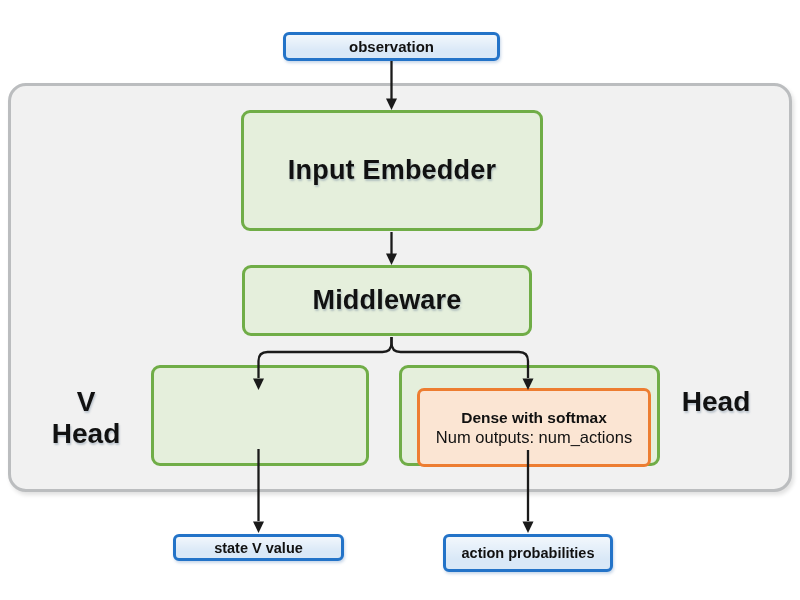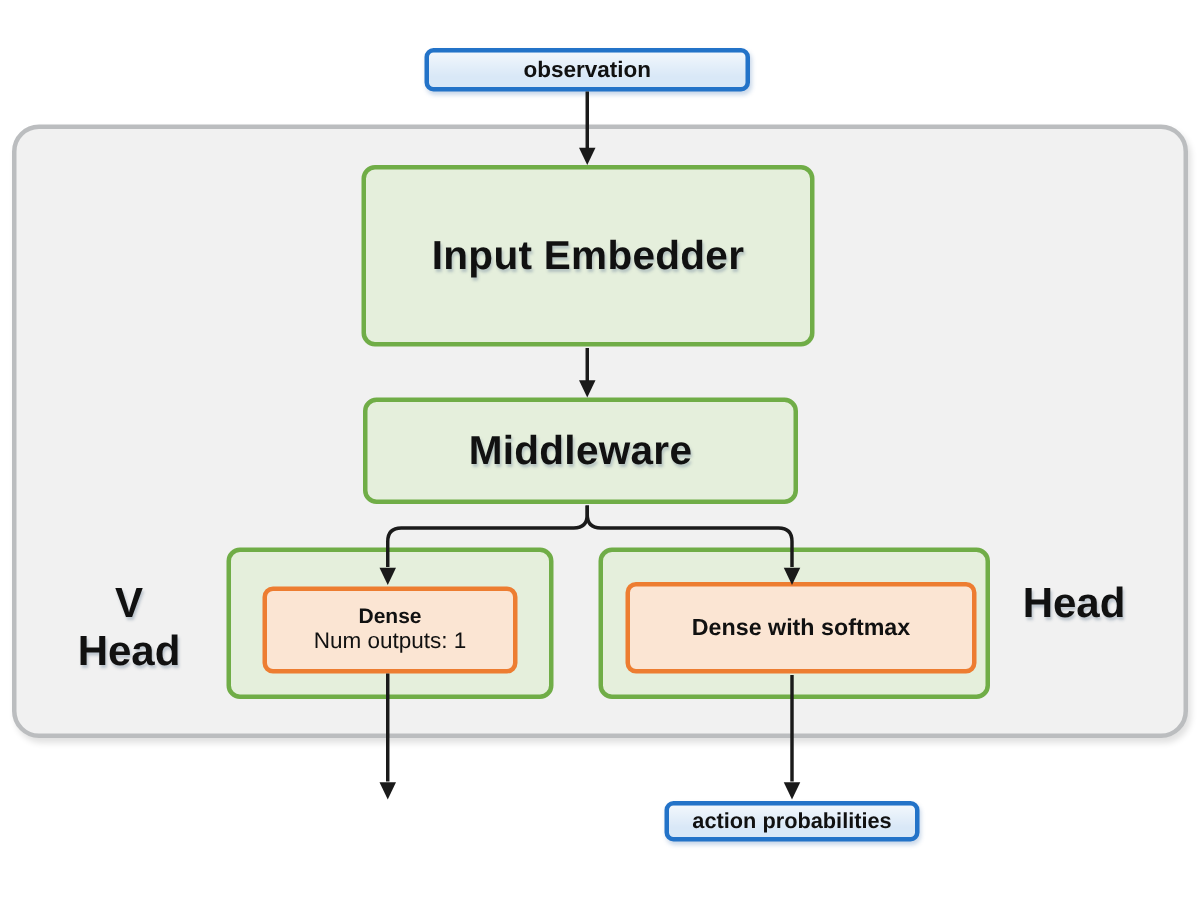--- a/index.html
+++ b/index.html
@@ -66,34 +66,34 @@
 
   <div class="box green green-big" style="left:242px;top:265px;width:290px;height:71px;">
     <span>Middleware</span>
   </div>
 
   <div class="head-label" style="left:26px;top:386px;width:120px;">
     <div>V</div>
     <div>Head</div>
   </div>
   <div class="box green" style="left:151px;top:365px;width:218px;height:101px;"></div>
-  <div class="box orange" style="left:175px;top:391px;width:170px;height:58px;">
-    <div class="dense-title">Dense</div>
-    <div class="dense-sub">Num outputs: 1</div>
-  </div>
 
   <div class="head-label" style="left:656px;top:386px;width:120px;">
     <div>Head</div>
   </div>
   <div class="box green" style="left:399px;top:365px;width:261px;height:101px;"></div>
-  <div class="box orange" style="left:417px;top:388px;width:234px;height:61px;">
+  <div class="box orange" style="left:417px;top:388px;width:234px;height:79px;">
     <div class="dense-title-lg">Dense with softmax</div>
+    <div class="dense-sub-lg">Num outputs: num_actions</div>
   </div>
 
-  <div class="box blue" style="left:443px;top:534px;width:170px;height:27px;font-size:14.5px;">
+  <div class="box blue" style="left:173px;top:534px;width:171px;height:27px;font-size:14.5px;">
+    <span>state V value</span>
+  </div>
+  <div class="box blue" style="left:443px;top:534px;width:170px;height:38px;font-size:14.5px;">
     <span>action probabilities</span>
   </div>
 
   <svg class="arrows" width="800" height="600" viewBox="0 0 800 600">
 
     <path d="M391.5 61 V99"></path>
     <polygon points="391.5,110 386,98.5 397,98.5"></polygon>
 
     <path d="M391.5 232 V254"></path>
     <polygon points="391.5,265 386,253.5 397,253.5"></polygon>

